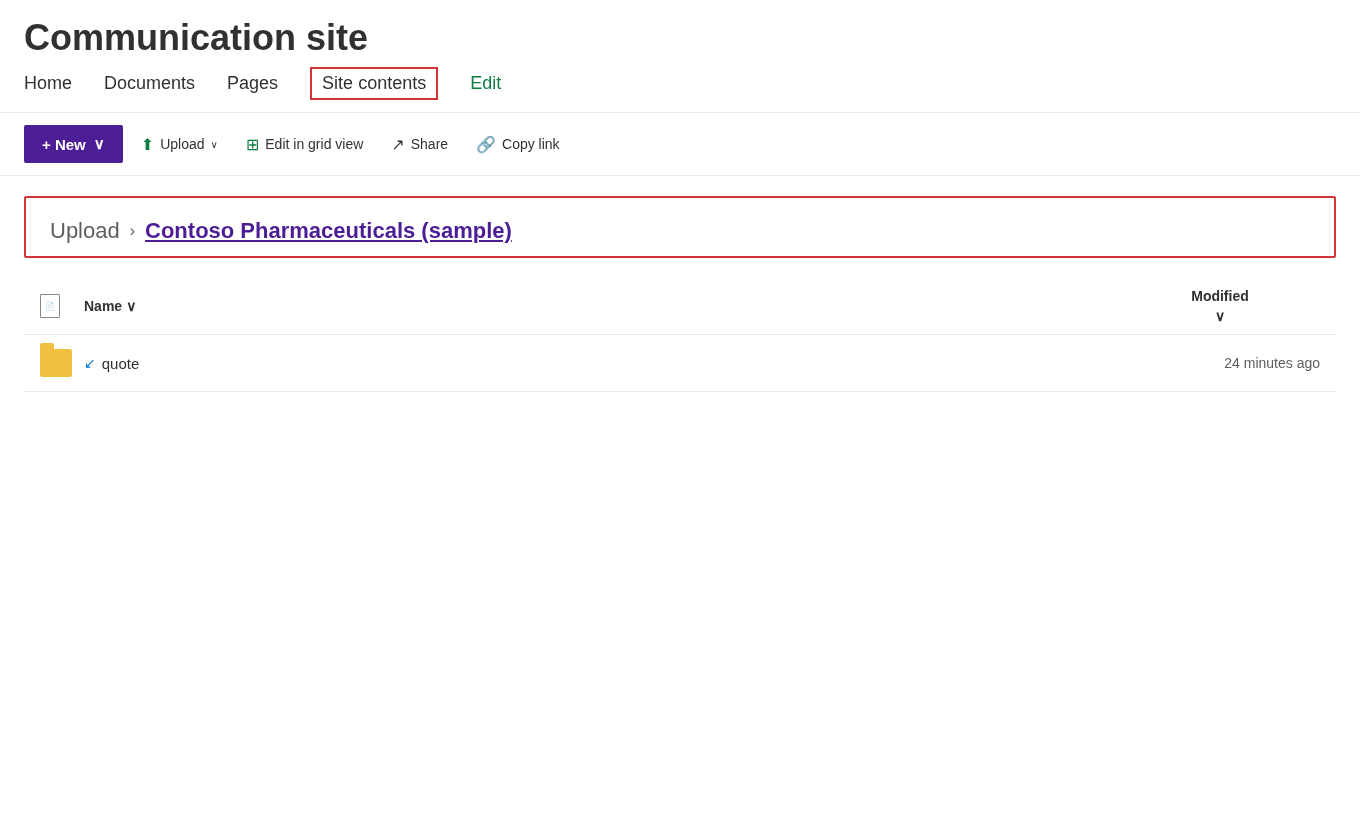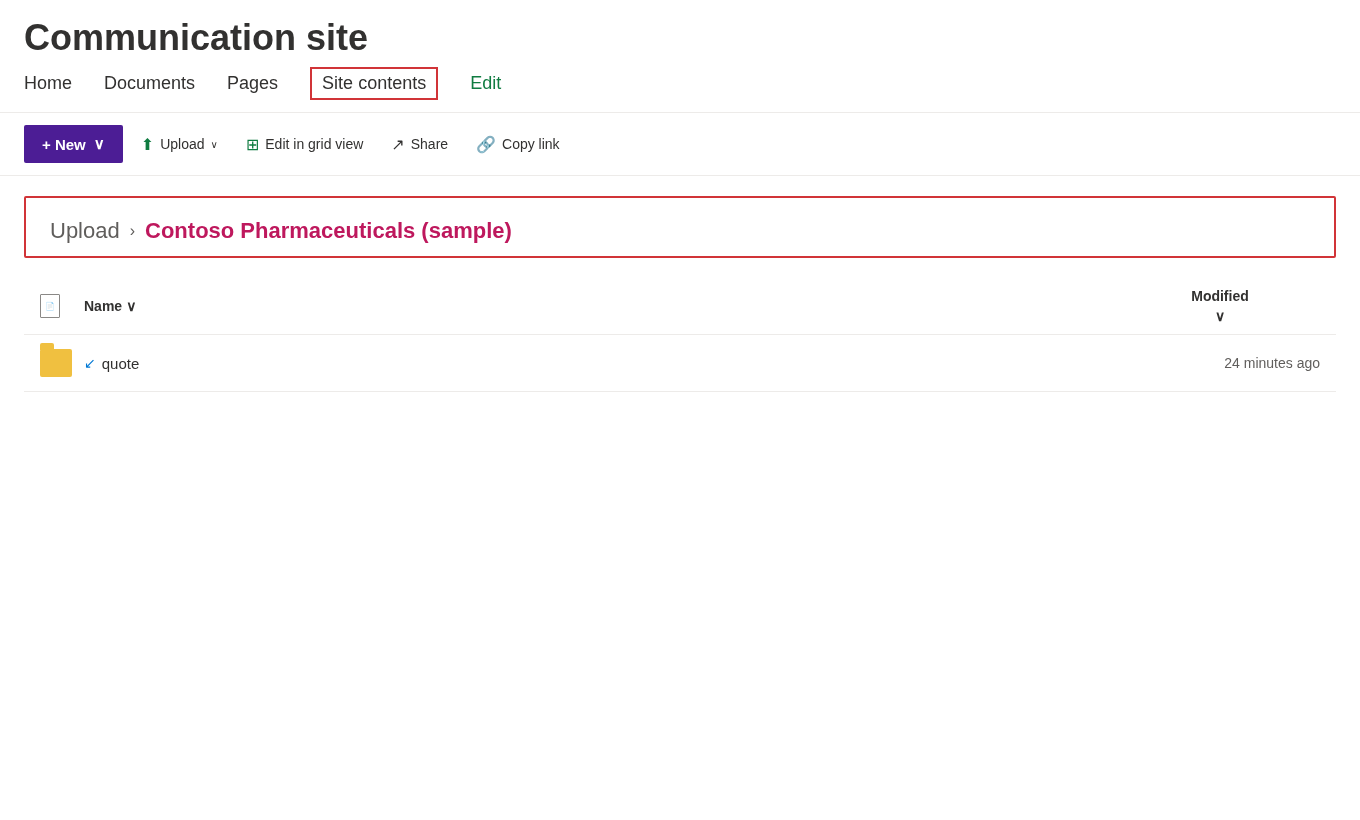--- a/index.html
+++ b/index.html
@@ -127,22 +127,23 @@
     }
     .breadcrumb-parent {
       color: #605e5c;
       font-weight: 400;
     }
     .breadcrumb-chevron {
       color: #605e5c;
       font-size: 16px;
     }
     .breadcrumb-current {
-      color: #be185d;
+      color: #4c1d95;
       font-weight: 700;
+      text-decoration: underline;
     }
 
     
     .content-area {
       padding: 0 24px;
     }
 
     
     .table-header {
       display: flex;

